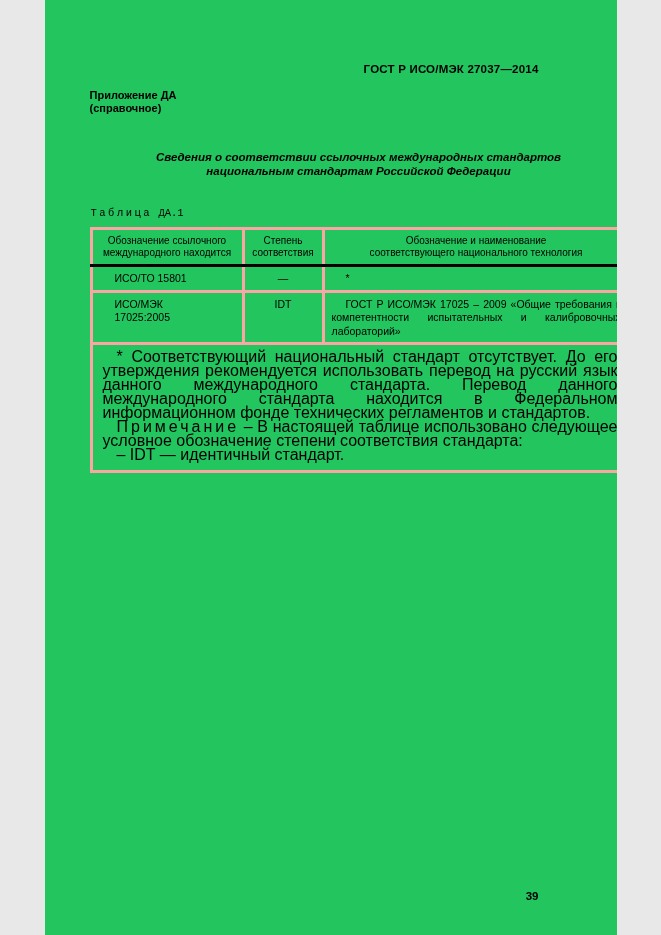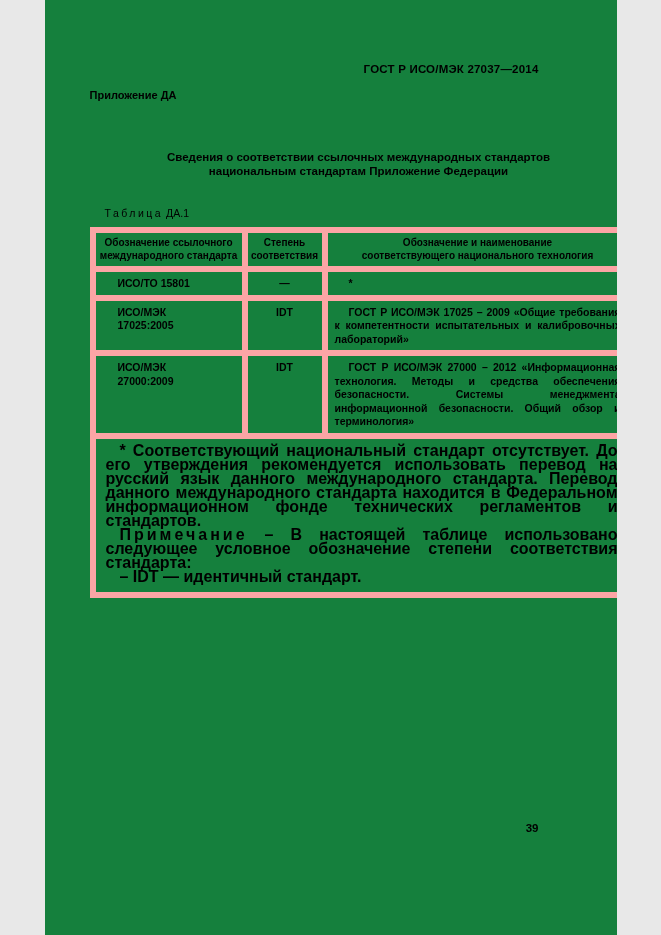--- a/index.html
+++ b/index.html
@@ -1,21 +1,21 @@
 <!DOCTYPE html>
 <html><head>
 <meta charset="utf-8">
 <style>
   * { margin: 0; padding: 0; box-sizing: border-box; }
   html, body { background: #e8e8e8; }
   .page {
     position: relative;
     width: 572px;
     height: 935px;
-    background: #15803d;
+    background: #22c55e;
     font-family: "Liberation Sans", sans-serif;
     color: #000000;
     overflow: hidden;
     margin: 0 auto;
   }
   .doc-header {
     position: absolute;
     top: 63px;
     right: 78px;
     font-size: 11.5px;
@@ -34,42 +34,44 @@
   }
   .section-title {
     position: absolute;
     top: 150px;
     left: 45px;
     width: 538px;
     text-align: center;
     font-size: 11.5px;
     font-weight: bold;
     line-height: 14px;
+    font-style: italic;
   }
   .table-caption {
     position: absolute;
     top: 207px;
-    left: 60px;
+    left: 46px;
     font-size: 10.5px;
+    font-family: Liberation Mono, monospace;
   }
   .table-caption .spaced { letter-spacing: 2.5px; }
   table.std-table {
     position: absolute;
     top: 227px;
     left: 45px;
     width: 538px;
     border-collapse: collapse;
     table-layout: fixed;
     font-size: 10.5px;
     line-height: 13.5px;
   }
   table.std-table td, table.std-table th {
-    border: 6px solid #fca5a5;
+    border: 3px solid #fca5a5;
     vertical-align: top;
-    font-weight: bold;
+    font-weight: normal;
   }
   tr.header-row th {
     border-bottom: 3px solid #000;
     vertical-align: middle;
     text-align: center;
     height: 37px;
     font-size: 10px;
     line-height: 12.5px;
     padding: 4px 2px;
   }
@@ -96,83 +98,79 @@
   }
   .note-p {
     margin-top: 0;
     text-align: justify;
     text-indent: 14px;
   }
   .note-label { letter-spacing: 3px; }
   .note-item { text-indent: 14px; }
   .page-number {
     position: absolute;
-    top: 822px;
+    top: 890px;
     right: 78px;
     font-size: 11.5px;
     font-weight: bold;
   }
 </style>
 </head>
 <body>
 
 <div class="page">
 
   <div class="doc-header">ГОСТ Р ИСО/МЭК 27037—2014</div>
 
   <div class="annex-block">
     <div>Приложение ДА</div>
+    <div>(справочное)</div>
   </div>
 
   <div class="section-title">
     <div>Сведения о соответствии ссылочных международных стандартов</div>
-    <div>национальным стандартам Приложение Федерации</div>
+    <div>национальным стандартам Российской Федерации</div>
   </div>
 
   <div class="table-caption">
     <span class="spaced">Таблица</span>
     <span>ДА.1</span>
   </div>
 
   <table class="std-table">
     <colgroup>
       <col style="width:152px">
       <col style="width:80px">
       <col style="width:306px">
     </colgroup>
     <tbody>
         <tr class="header-row">
       <th>
         <div>Обозначение ссылочного</div>
-        <div>международного стандарта</div>
+        <div>международного находится</div>
       </th>
       <th>
         <div>Степень</div>
         <div>соответствия</div>
       </th>
       <th>
         <div>Обозначение и наименование</div>
         <div>соответствующего национального технология</div>
       </th>
     </tr>
     <tr class="row-1">
       <td class="col-ref">ИСО/ТО 15801</td>
       <td class="col-degree">—</td>
       <td class="col-national">*</td>
     </tr>
     <tr class="row-3">
       <td class="col-ref">ИСО/МЭК 17025:2005</td>
       <td class="col-degree">IDT</td>
       <td class="col-national">ГОСТ Р ИСО/МЭК 17025 – 2009 «Общие требования к компетентности испытательных и калибровочных лабораторий»</td>
     </tr>
-    <tr class="row-4">
-      <td class="col-ref">ИСО/МЭК 27000:2009</td>
-      <td class="col-degree">IDT</td>
-      <td class="col-national">ГОСТ Р ИСО/МЭК 27000 – 2012 «Информационная технология. Методы и средства обеспечения безопасности. Системы менеджмента информационной безопасности. Общий обзор и терминология»</td>
-    </tr>
     <tr>
       <td class="footnote-cell" colspan="3">
         <div class="footnote-p">* Соответствующий национальный стандарт отсутствует. До его утверждения рекомендуется использовать перевод на русский язык данного международного стандарта. Перевод данного международного стандарта находится в Федеральном информационном фонде технических регламентов и стандартов.</div>
         <div class="note-p">
           <span class="note-label">Примечание</span>
           <span>– В настоящей таблице использовано следующее условное обозначение степени соответствия стандарта:</span>
         </div>
         <div class="note-item">– IDT — идентичный стандарт.</div>
       </td>
     </tr>

